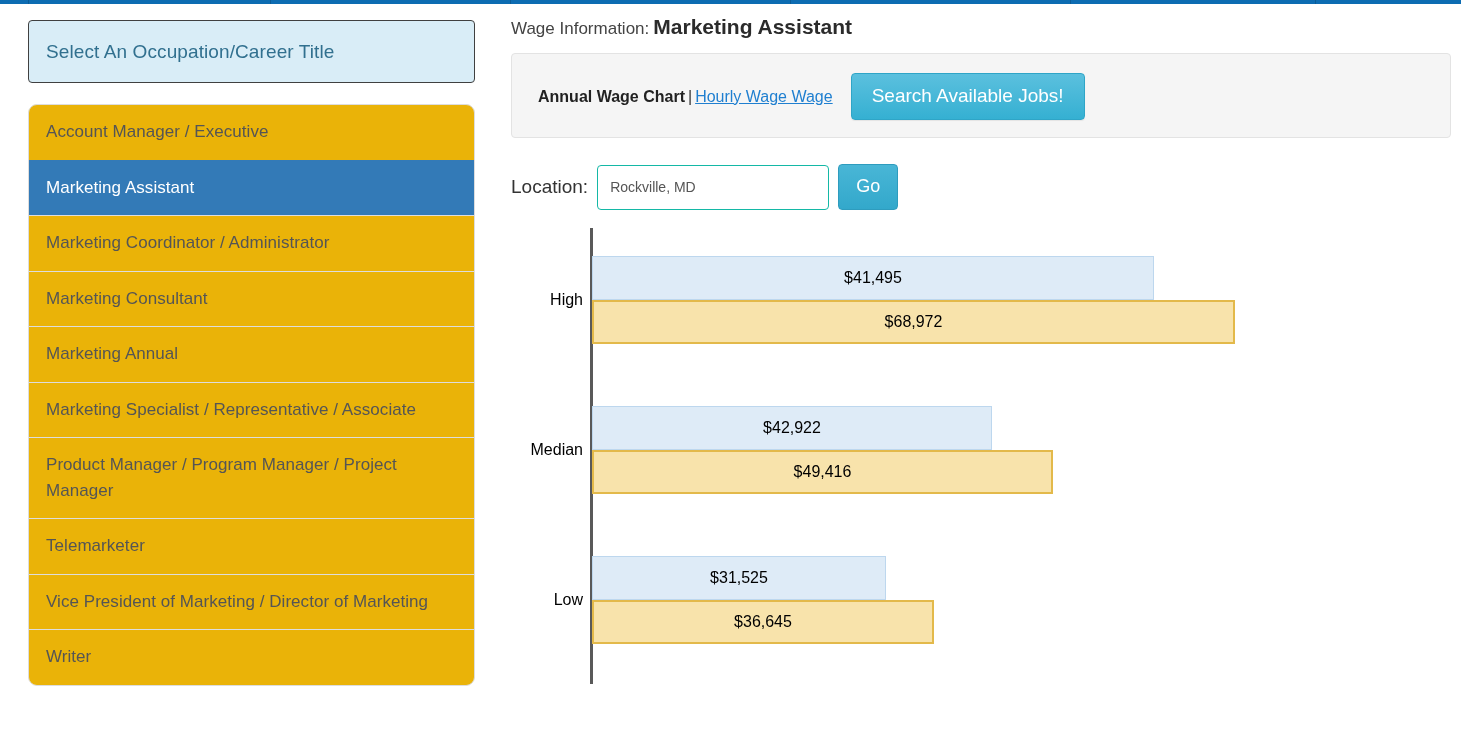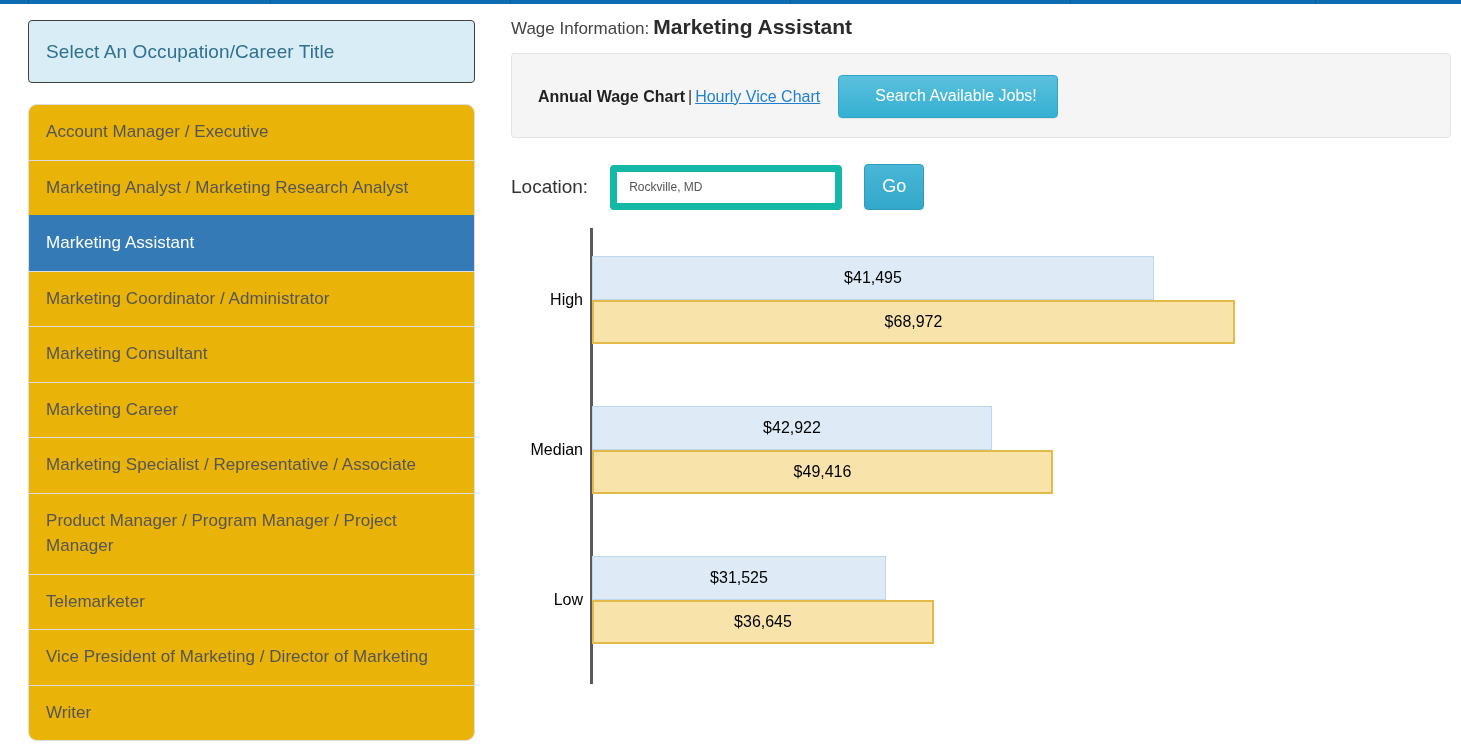--- a/index.html
+++ b/index.html
@@ -88,38 +88,38 @@
   .chart-switch{font-size:16px;color:#222;font-weight:700;white-space:nowrap;}
   .chart-switch .sep{font-weight:400;color:#333;margin:0 3px;}
   .chart-switch a{
     color:#1f7fd0;text-decoration:underline;font-weight:400;cursor:pointer;
   }
   .btn-jobs{
     background:linear-gradient(#5bc0de,#35b0d2);
     border:1px solid #2fa5c7;
     border-radius:4px;
     color:#ffffff;
-    font-size:16px;
-    padding:11px 20px 12px 36px;
+    font-size:19px;
+    padding:11px 20px 12px 20px;
     cursor:pointer;
     white-space:nowrap;
     box-shadow:0 1px 1px rgba(0,0,0,.07);
   }
 
   .location-row{
     position:absolute;left:0;top:164px;
-    display:flex;align-items:center;gap:22px;
+    display:flex;align-items:center;gap:9px;
   }
   .location-label{font-size:19px;color:#333;}
   .location-input{
     box-sizing:border-box;
     width:232px;height:45px;
-    border:7px solid #14b8a6;
-    border-radius:4px;
-    font-size:12px;
+    border:1px solid #14b8a6;
+    border-radius:4px;
+    font-size:14px;
     color:#555;
     padding:0 12px;
     background:#fff;
     font-family:"Liberation Sans",sans-serif;
   }
   .location-input::placeholder{color:#999;}
   .btn-go{
     background:linear-gradient(#49b6d6,#33a8cb);
     border:1px solid #2e9cbe;
     border-radius:4px;
@@ -171,43 +171,42 @@
     <div class="div" style="left: 510px;"></div>
     <div class="div" style="left: 790px;"></div>
     <div class="div" style="left: 1070px;"></div>
     <div class="div" style="left: 1315px;"></div>
   </div>
 
 <div class="sidebar">
   <div class="side-header">Select An Occupation/Career Title</div>
   <div class="side-list">
       <div class="side-item"><span>Account Manager / Executive</span></div>
-      <div class="side-item"><span>Marketing Analyst / Marketing Research Analyst</span></div>
       <div class="side-item active"><span>Marketing Assistant</span></div>
       <div class="side-item"><span>Marketing Coordinator / Administrator</span></div>
       <div class="side-item"><span>Marketing Consultant</span></div>
-      <div class="side-item"><span>Marketing Career</span></div>
+      <div class="side-item"><span>Marketing Annual</span></div>
       <div class="side-item"><span>Marketing Specialist / Representative / Associate</span></div>
       <div class="side-item"><span>Product Manager / Program Manager / Project Manager</span></div>
       <div class="side-item"><span>Telemarketer</span></div>
       <div class="side-item"><span>Vice President of Marketing / Director of Marketing</span></div>
       <div class="side-item"><span>Writer</span></div>
     </div>
 </div>
 
 <div class="main">
 
   <div class="page-title">
     <span class="label">Wage Information:</span><span class="value">Marketing Assistant</span>
   </div>
 
   <div class="toolbar">
     <div class="toolbar-inner">
       <div class="chart-switch">
-        <span>Annual Wage Chart</span><span class="sep">|</span><a>Hourly Vice Chart</a>
+        <span>Annual Wage Chart</span><span class="sep">|</span><a>Hourly Wage Wage</a>
       </div>
       <button class="btn-jobs">Search Available Jobs!</button>
     </div>
   </div>
 
   <div class="location-row">
     <span class="location-label">Location:</span>
     <input class="location-input" type="text" value="Rockville, MD" style="">
     <button class="btn-go">Go</button>
   </div>

